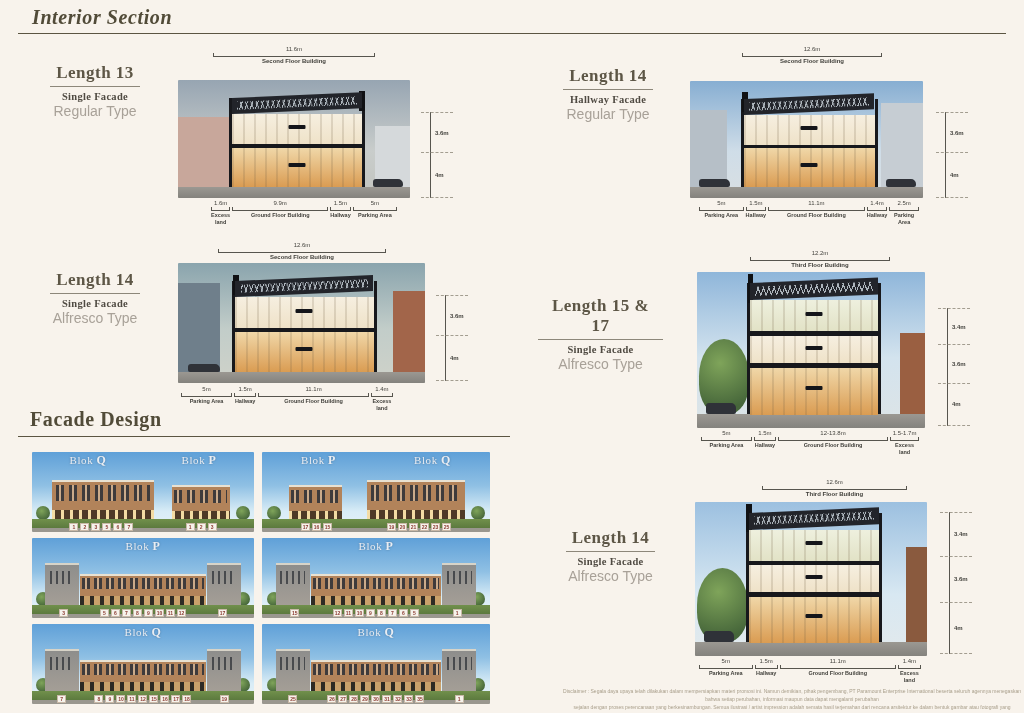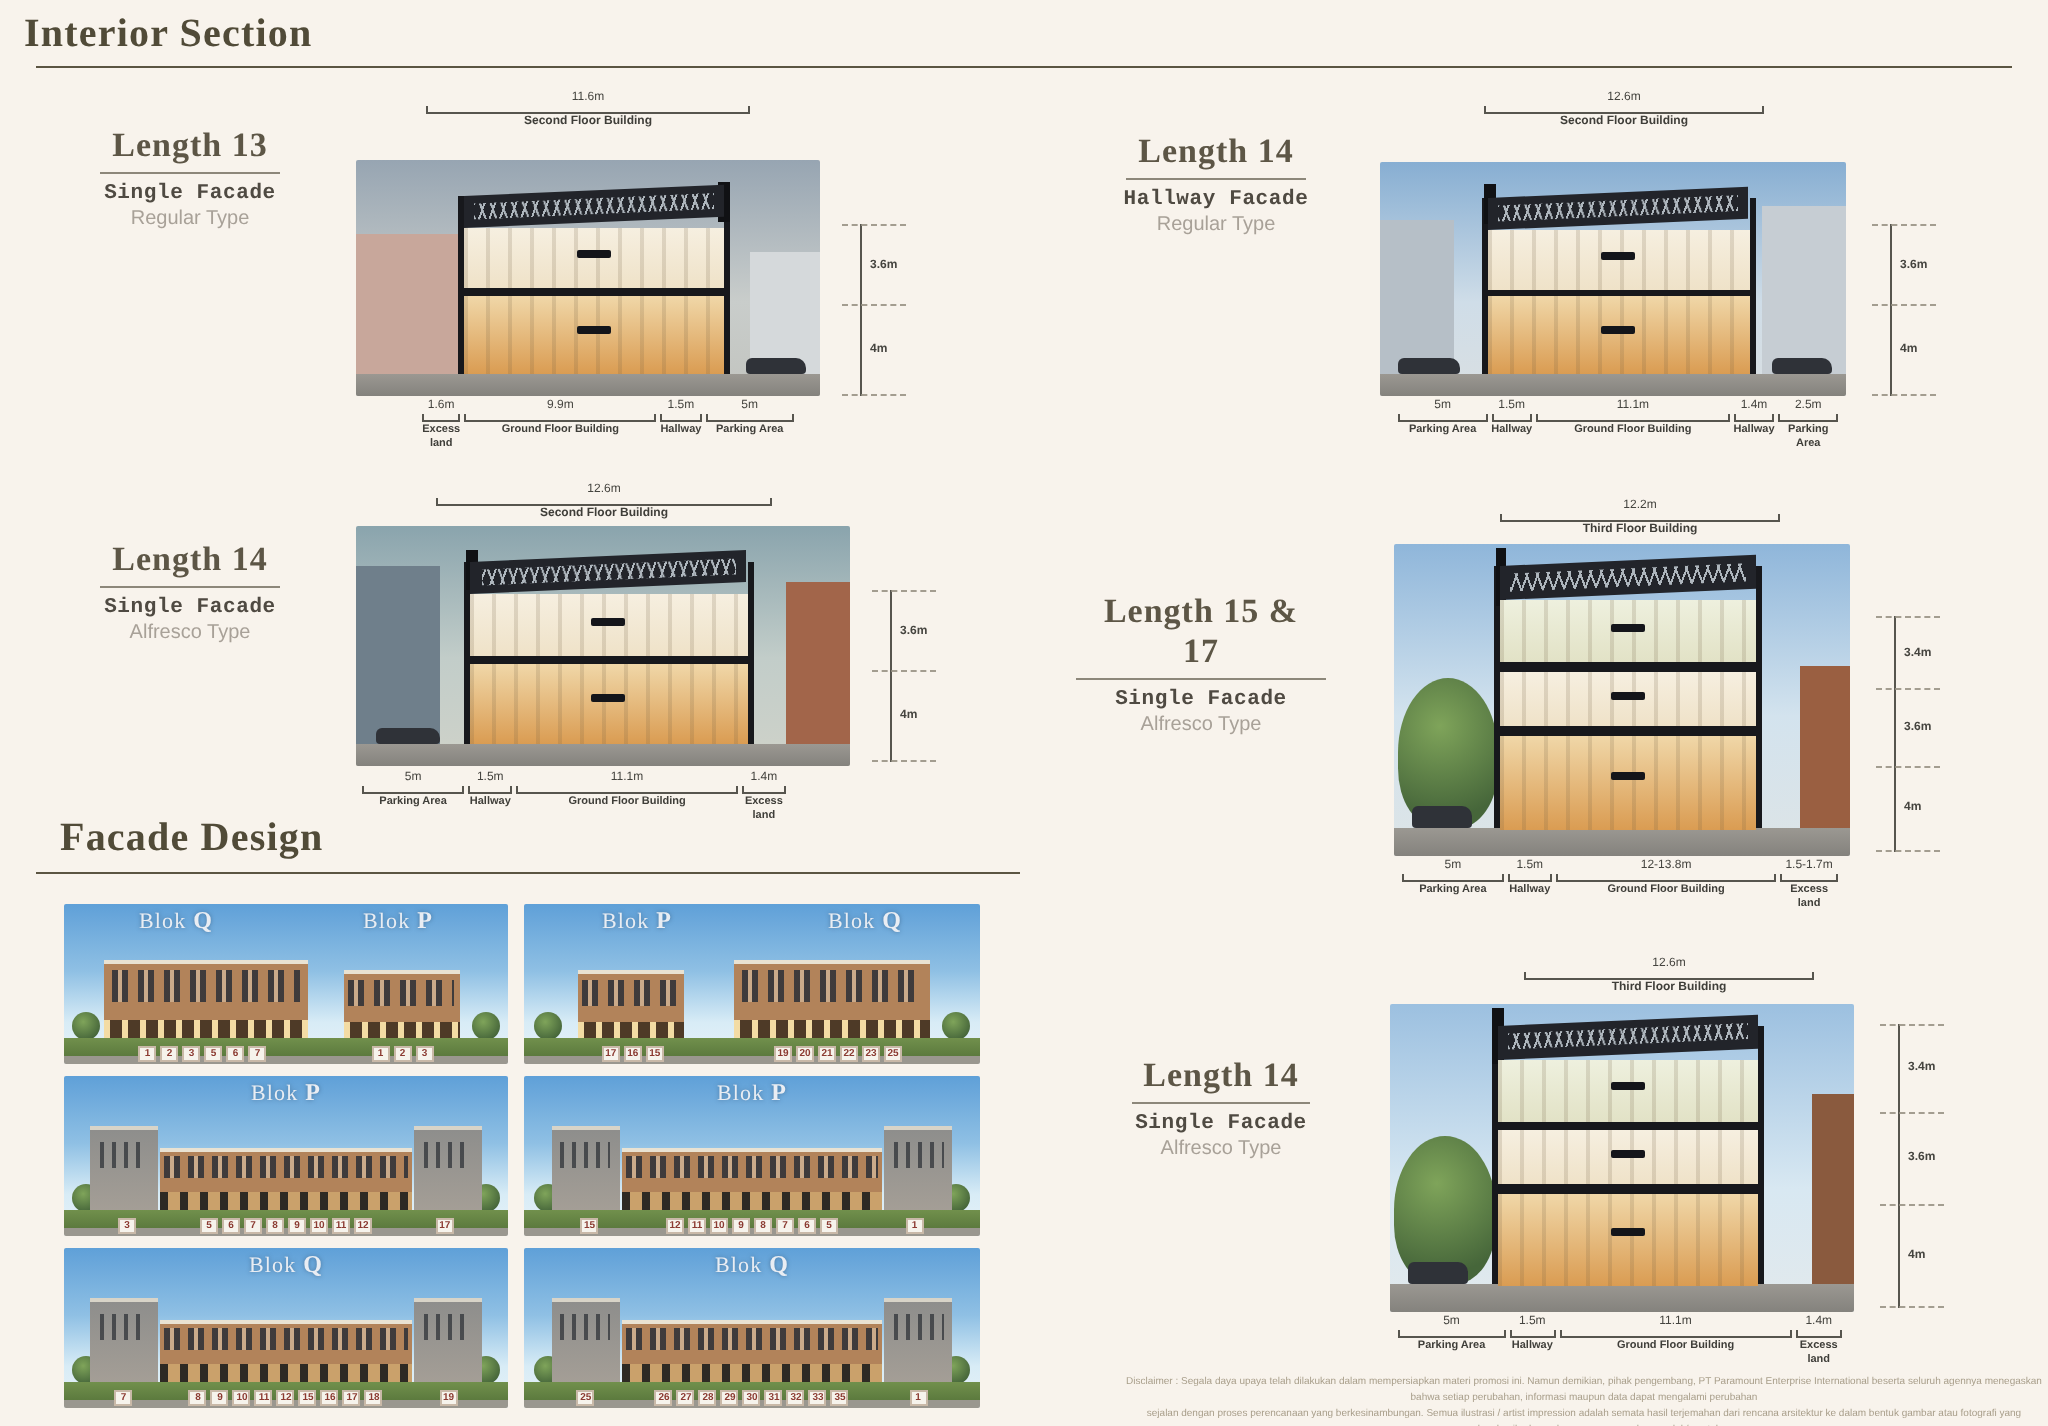--- a/index.html
+++ b/index.html
@@ -9,23 +9,23 @@
   
   .bighead{position:absolute;font-family:"Liberation Serif",serif;font-weight:700;
            font-size:20px;color:#514b38;letter-spacing:.6px;}
   .rule{position:absolute;height:0;border-top:1.5px solid #5b5542;}
 
   
   .label-block{position:absolute;text-align:center;}
   .len{display:inline-block;font-family:"Liberation Serif",serif;font-weight:700;
        font-size:17px;color:#5d5646;letter-spacing:.5px;padding:0 6px 3px 6px;
        border-bottom:1px solid #8d877a;}
-  .fac{font-family:Liberation Mono, monospace;font-weight:700;font-size:10.5px;
+  .fac{font-family:Liberation Serif, serif;font-weight:700;font-size:10.5px;
        color:#4f4a42;margin-top:4px;letter-spacing:.3px;}
-  .typ{font-size:10px;color:#a8a198;margin-top:1px;}
+  .typ{font-size:14px;color:#a8a198;margin-top:1px;}
 
   
   .hdim{position:absolute;text-align:center;}
   .hval{font-size:6px;color:#45443f;}
   .tickline{height:3px;border-bottom:1px solid #57554e;border-left:1px solid #57554e;
             border-right:1px solid #57554e;margin:1px 0;}
   .hlab{font-size:6px;font-weight:700;color:#3f3e39;}
 
   .vdims{position:absolute;width:32px;display:flex;flex-direction:column;}
   .vdims::before{content:"";position:absolute;left:9px;top:0;bottom:0;width:1px;background:#57554e;}
@@ -126,21 +126,21 @@
       color:#8b3a31;font-size:5px;line-height:6px;text-align:center;font-weight:700;padding:0 .5px;}
 
   
   .disc{position:absolute;text-align:center;font-size:5px;line-height:1.6;color:#a89e8a;}
 </style>
 </head>
 <body>
 
 <div id="page">
 
-  <div class="bighead" style="left:12px;top:6px;">Interior Section</div>
+  <div class="bighead" style="left:32px;top:6px;font-style:italic;">Interior Section</div>
   <div class="rule" style="left:18px;top:33px;width:988px;"></div>
 
   <div class="label-block" style="left:25px;top:63px;width:140px;">
     <div><span class="len">Length 13</span></div>
     <div class="fac">Single Facade</div>
     <div class="typ">Regular Type</div>
   </div>
   <div class="hdim" style="left:213px;top:46px;width:162px;">
     <div class="hval">11.6m</div>
     <div class="tickline"></div>

